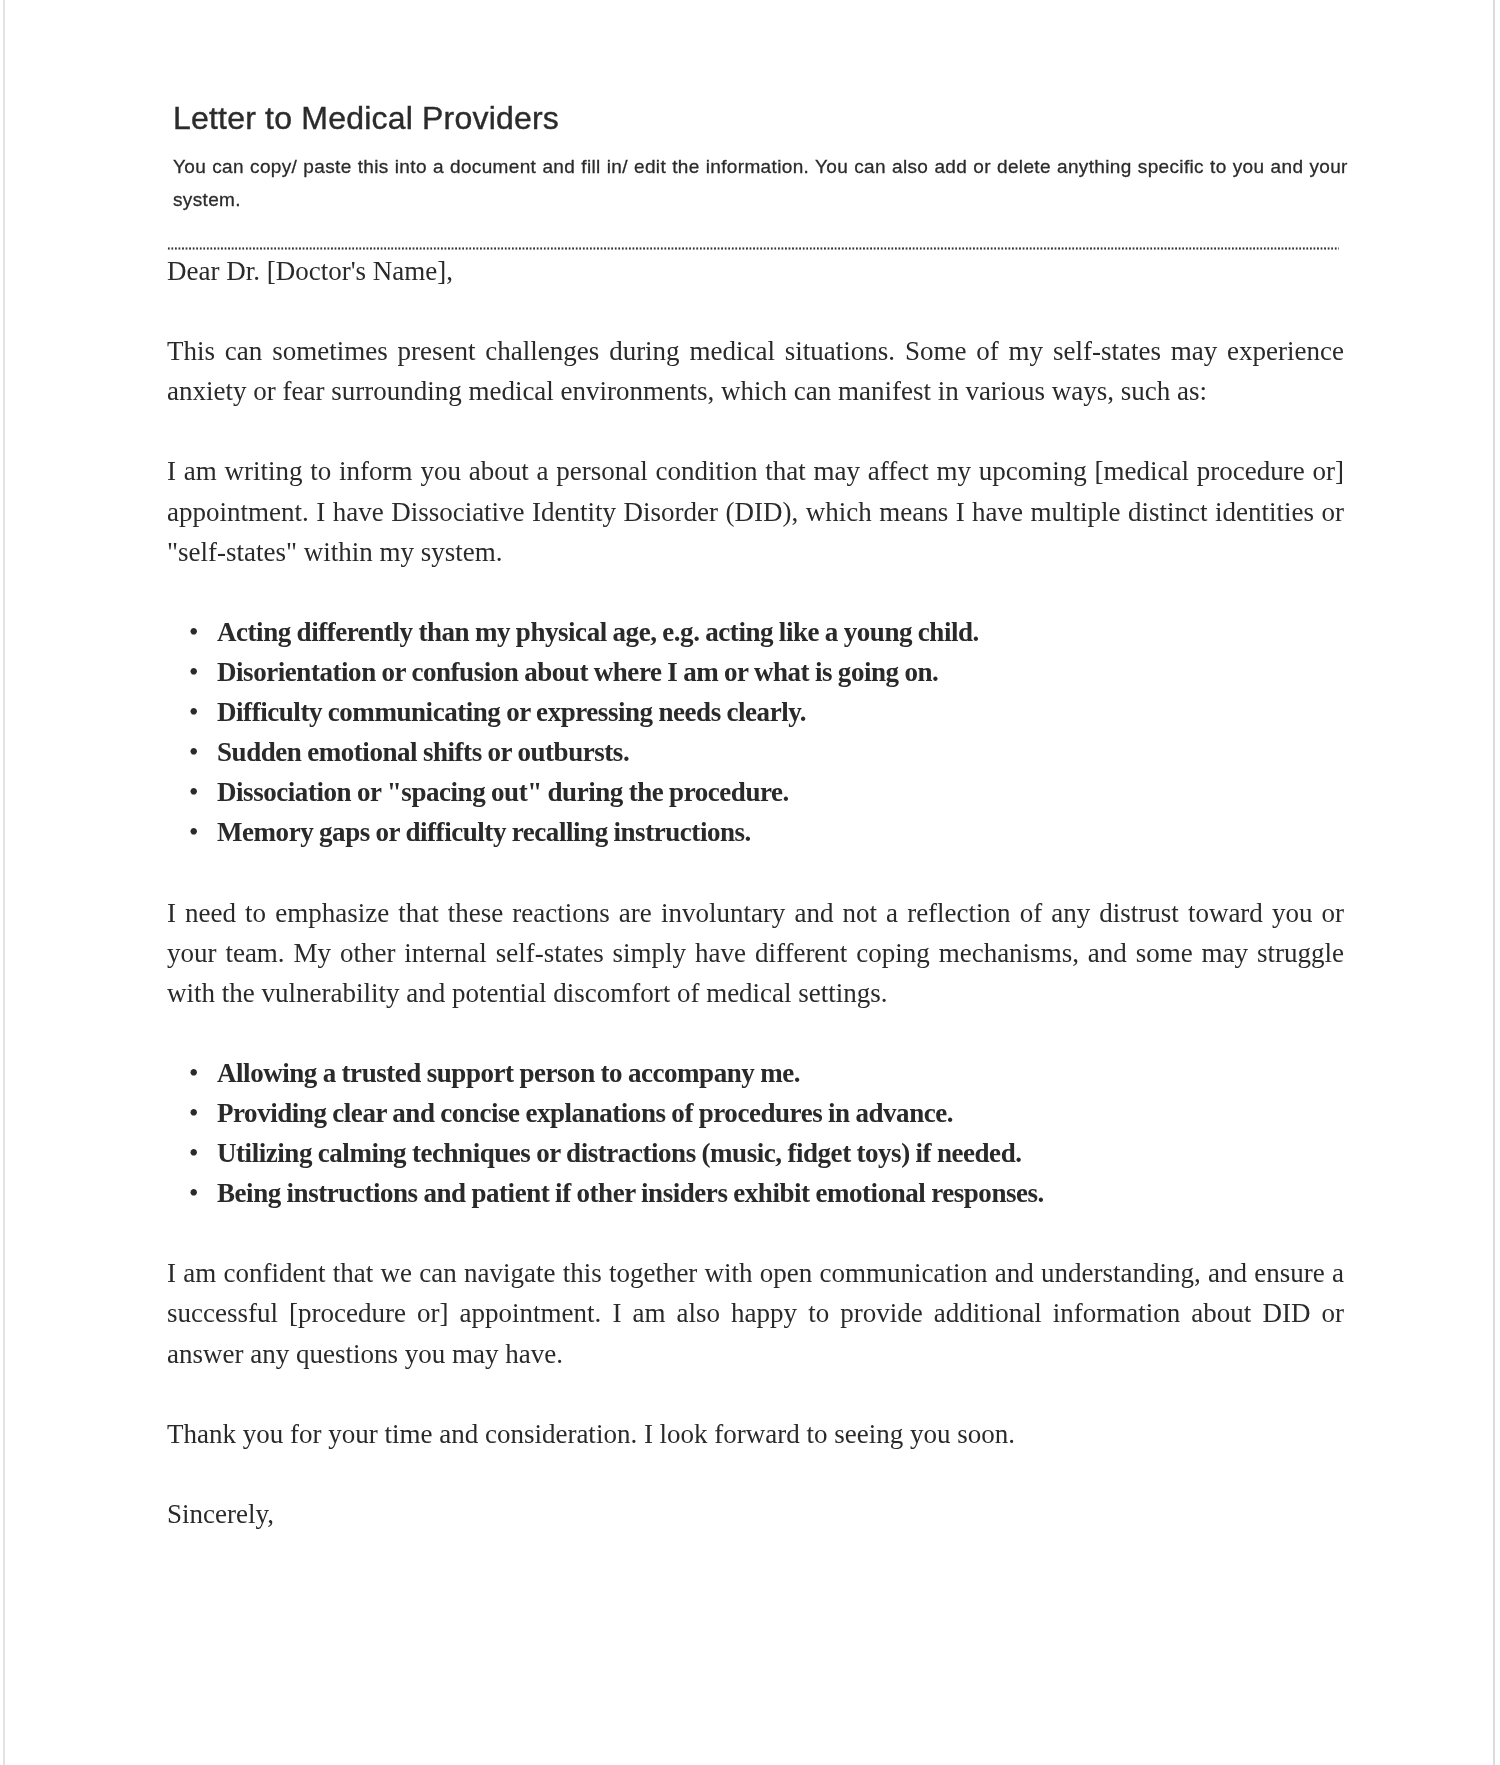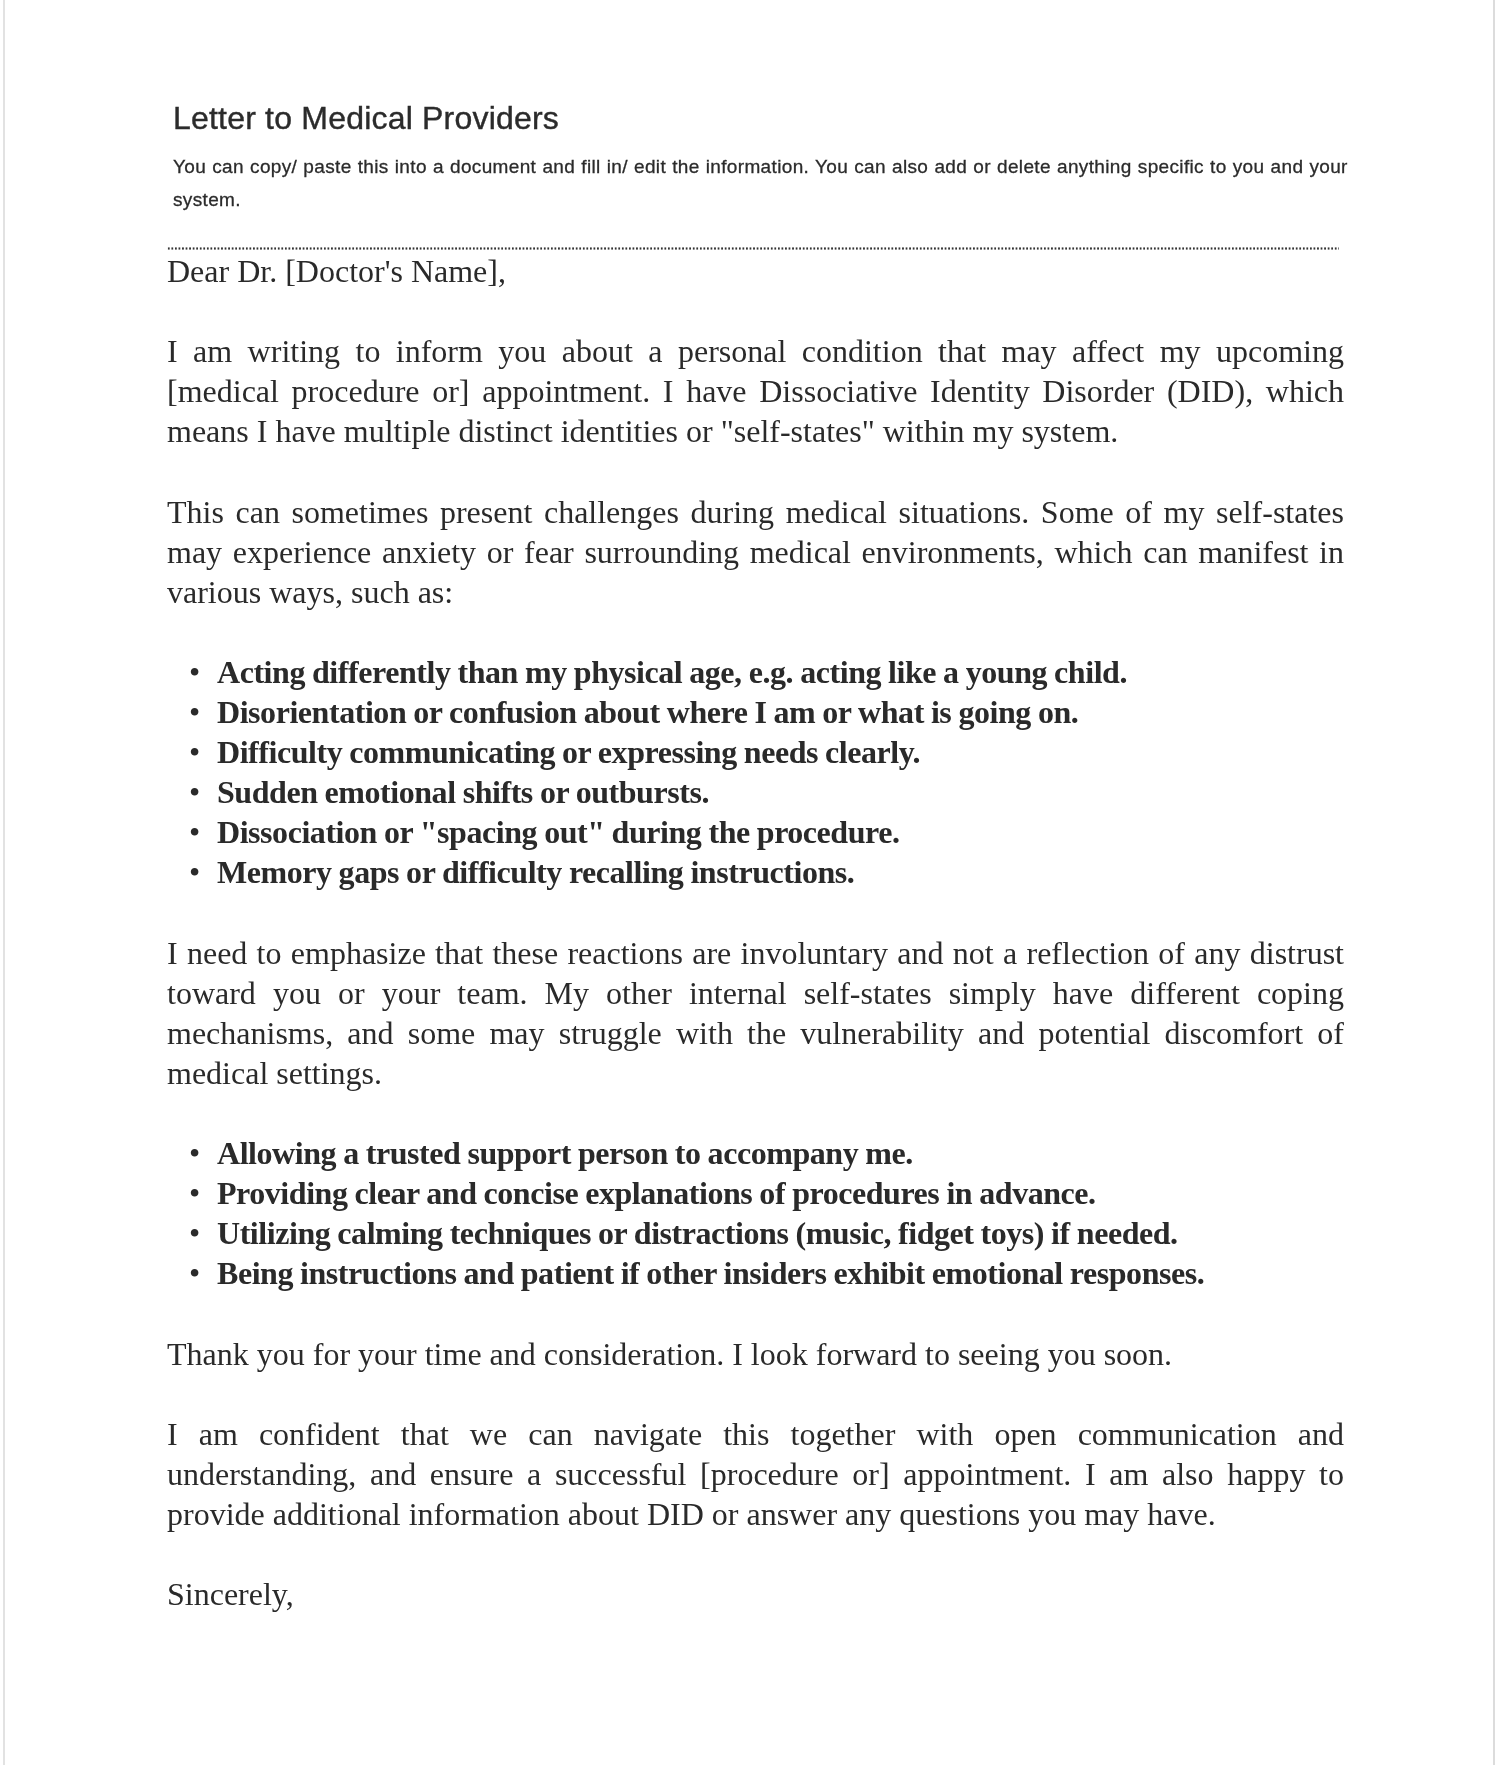--- a/index.html
+++ b/index.html
@@ -59,21 +59,21 @@
     background-image: radial-gradient(circle, #333 0.95px, transparent 1.3px);
     background-size: 3.55px 3px;
     background-repeat: repeat-x;
   }
   .letter {
     position: absolute;
     left: 162px;
     top: 253px;
     width: 1177px;
     font-family: "Liberation Serif", "DejaVu Serif", serif;
-    font-size: 32px;
+    font-size: 27px;
     line-height: 40.1px;
     color: #2a2a2a;
   }
   .letter p {
     margin: 0 0 40.1px 0;
     text-align: justify;
   }
   .letter ul {
     margin: 0 0 40.1px 0;
     padding: 0 0 0 50px;
@@ -102,39 +102,39 @@
   <div class="header">
     <h1 class="title">Letter to Medical Providers</h1>
     <div class="subtitle">You can copy/ paste this into a document and fill in/ edit the information. You can also add or delete anything specific to you and your system.</div>
   </div>
 
   <div class="divider"></div>
 
   <div class="letter">
     <p class="salutation">Dear Dr. [Doctor's Name],</p>
 
+    <p>This can sometimes present challenges during medical situations. Some of my self-states may experience anxiety or fear surrounding medical environments, which can manifest in various ways, such as:</p>
     <p>I am writing to inform you about a personal condition that may affect my upcoming [medical procedure or] appointment. I have Dissociative Identity Disorder (DID), which means I have multiple distinct identities or "self-states" within my system.</p>
-    <p>This can sometimes present challenges during medical situations. Some of my self-states may experience anxiety or fear surrounding medical environments, which can manifest in various ways, such as:</p>
 
     <ul>
       <li><span class="bullet">•</span><span>Acting differently than my physical age, e.g. acting like a young child.</span></li>
       <li><span class="bullet">•</span><span>Disorientation or confusion about where I am or what is going on.</span></li>
       <li><span class="bullet">•</span><span>Difficulty communicating or expressing needs clearly.</span></li>
       <li><span class="bullet">•</span><span>Sudden emotional shifts or outbursts.</span></li>
       <li><span class="bullet">•</span><span>Dissociation or "spacing out" during the procedure.</span></li>
       <li><span class="bullet">•</span><span>Memory gaps or difficulty recalling instructions.</span></li>
     </ul>
 
     <p>I need to emphasize that these reactions are involuntary and not a reflection of any distrust toward you or your team. My other internal self-states simply have different coping mechanisms, and some may struggle with the vulnerability and potential discomfort of medical settings.</p>
 
     <ul>
       <li><span class="bullet">•</span><span>Allowing a trusted support person to accompany me.</span></li>
       <li><span class="bullet">•</span><span>Providing clear and concise explanations of procedures in advance.</span></li>
       <li><span class="bullet">•</span><span>Utilizing calming techniques or distractions (music, fidget toys) if needed.</span></li>
       <li><span class="bullet">•</span><span>Being instructions and patient if other insiders exhibit emotional responses.</span></li>
     </ul>
 
+    <p>I am confident that we can navigate this together with open communication and understanding, and ensure a successful [procedure or] appointment. I am also happy to provide additional information about DID or answer any questions you may have.</p>
     <p>Thank you for your time and consideration. I look forward to seeing you soon.</p>
-    <p>I am confident that we can navigate this together with open communication and understanding, and ensure a successful [procedure or] appointment. I am also happy to provide additional information about DID or answer any questions you may have.</p>
 
     <p class="closing">Sincerely,</p>
   </div>
 </div>
 
 </body></html>

